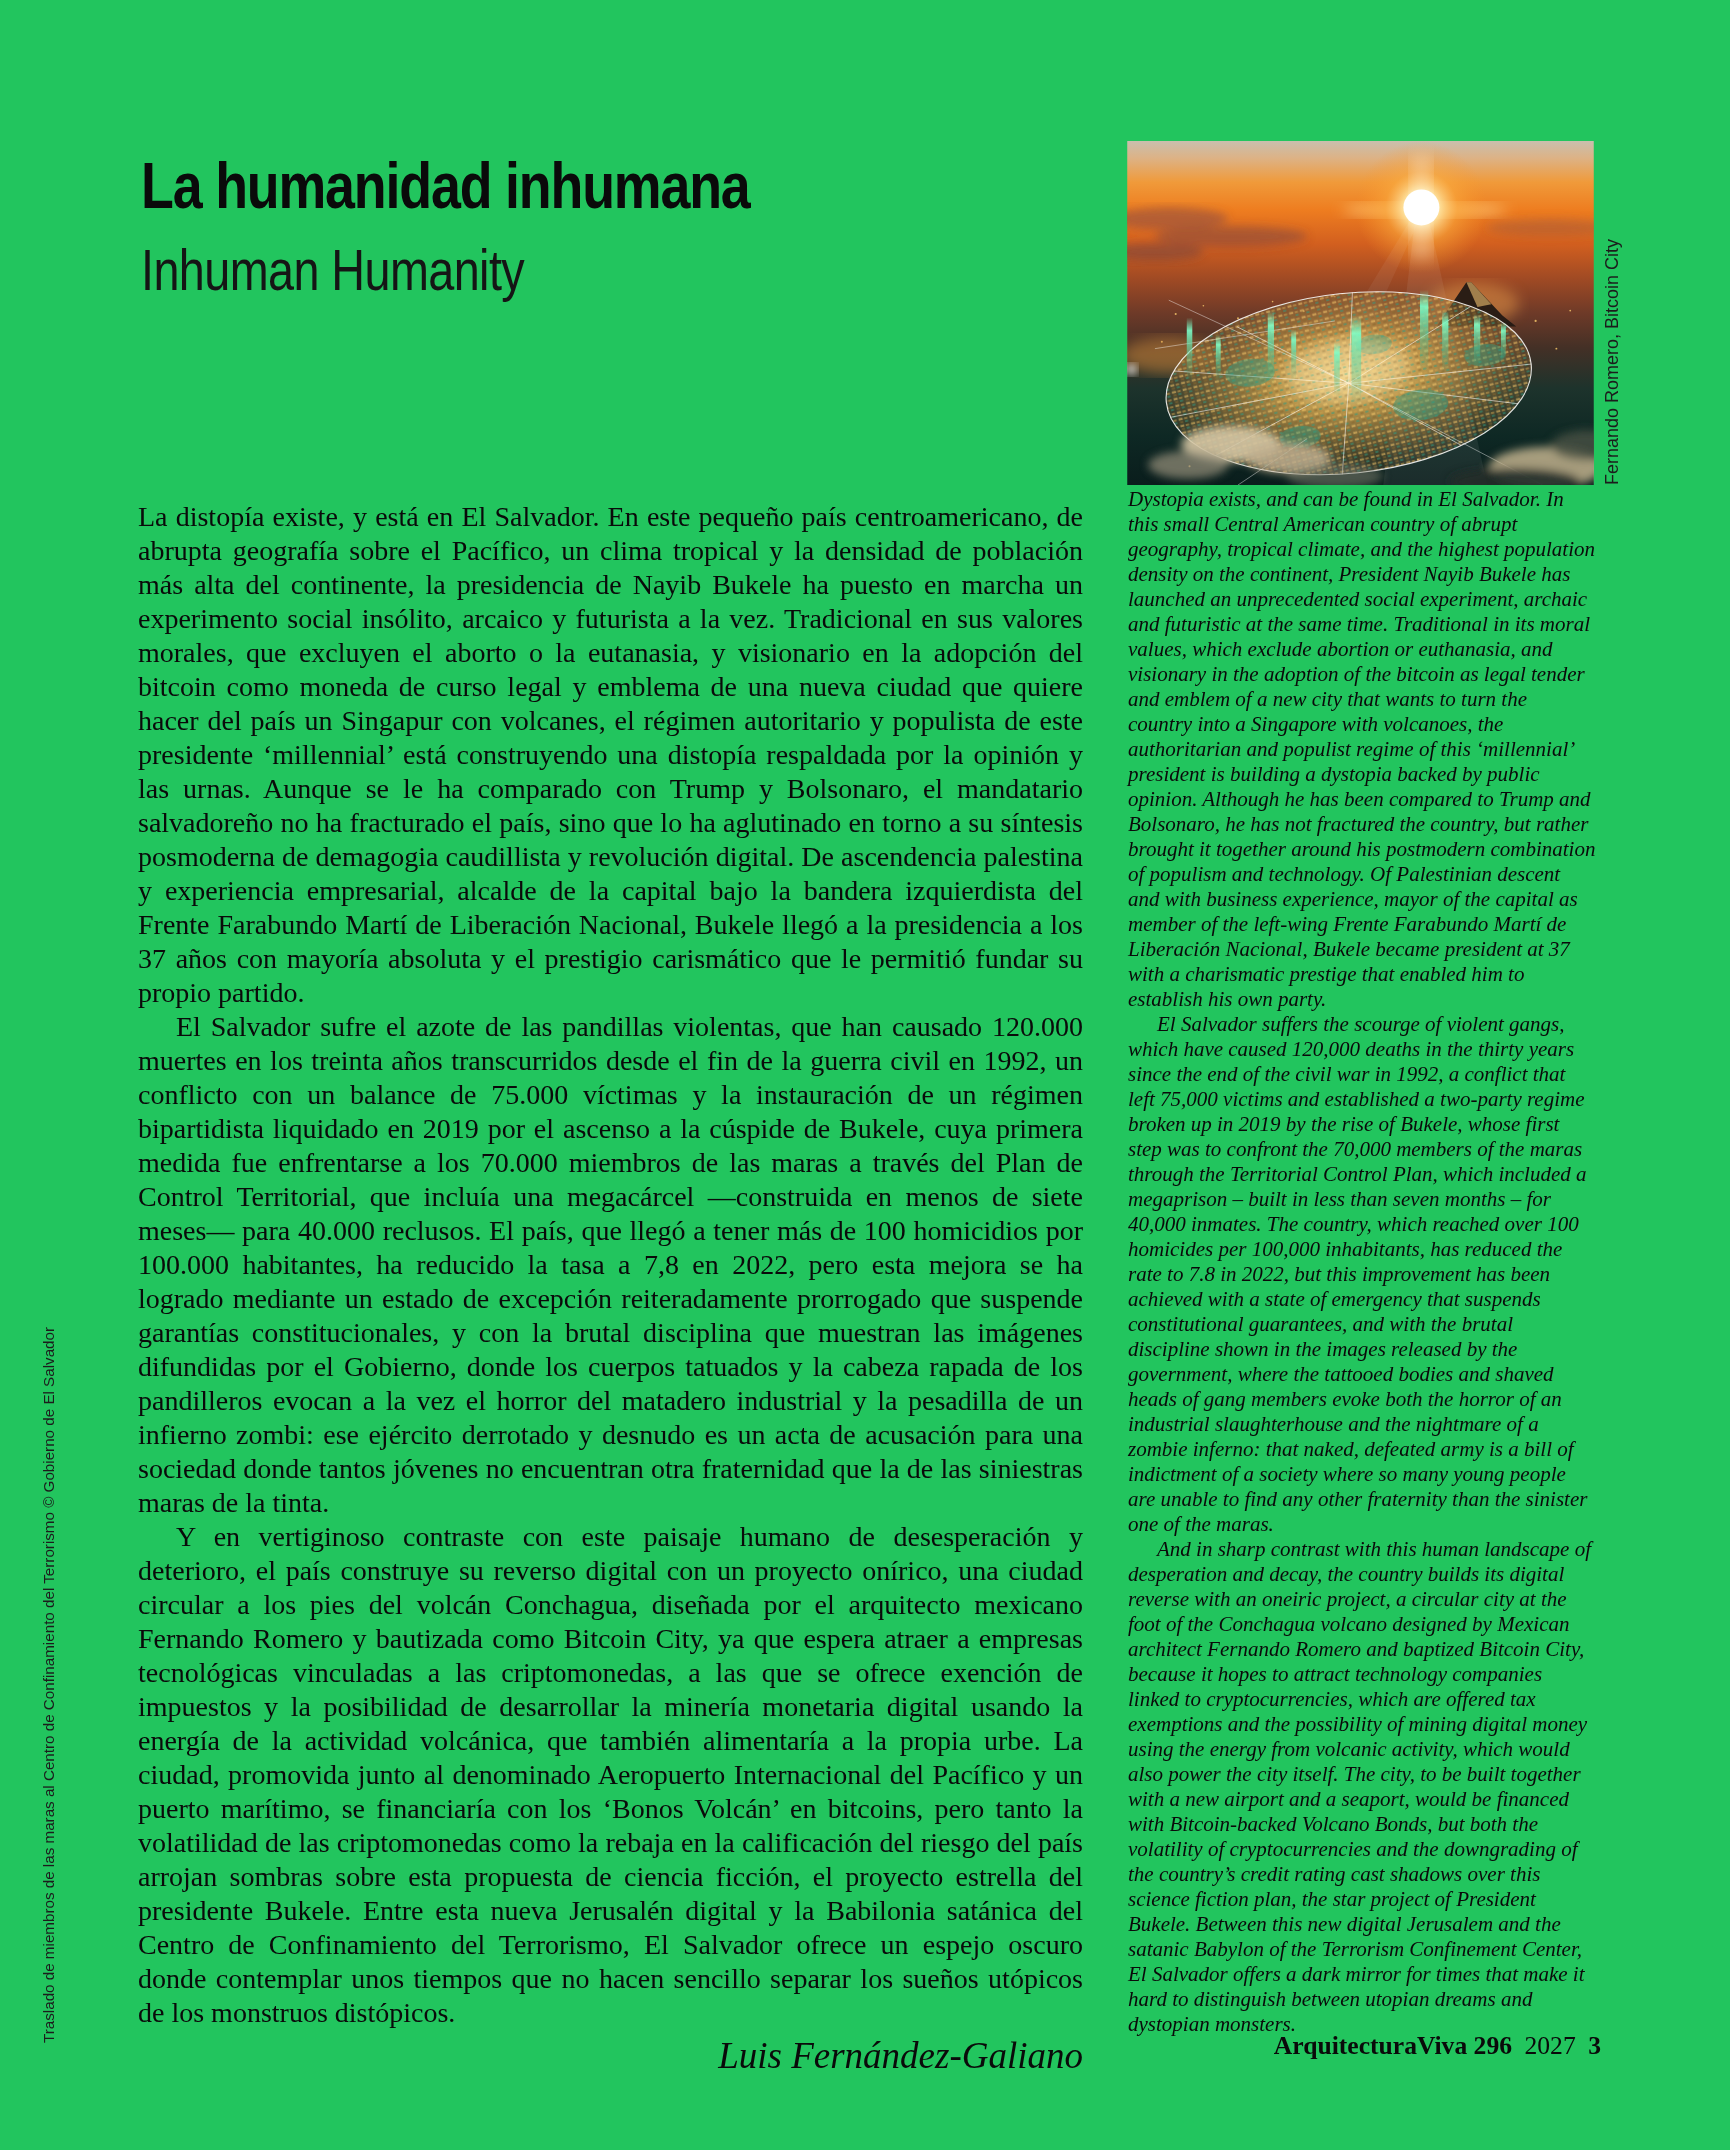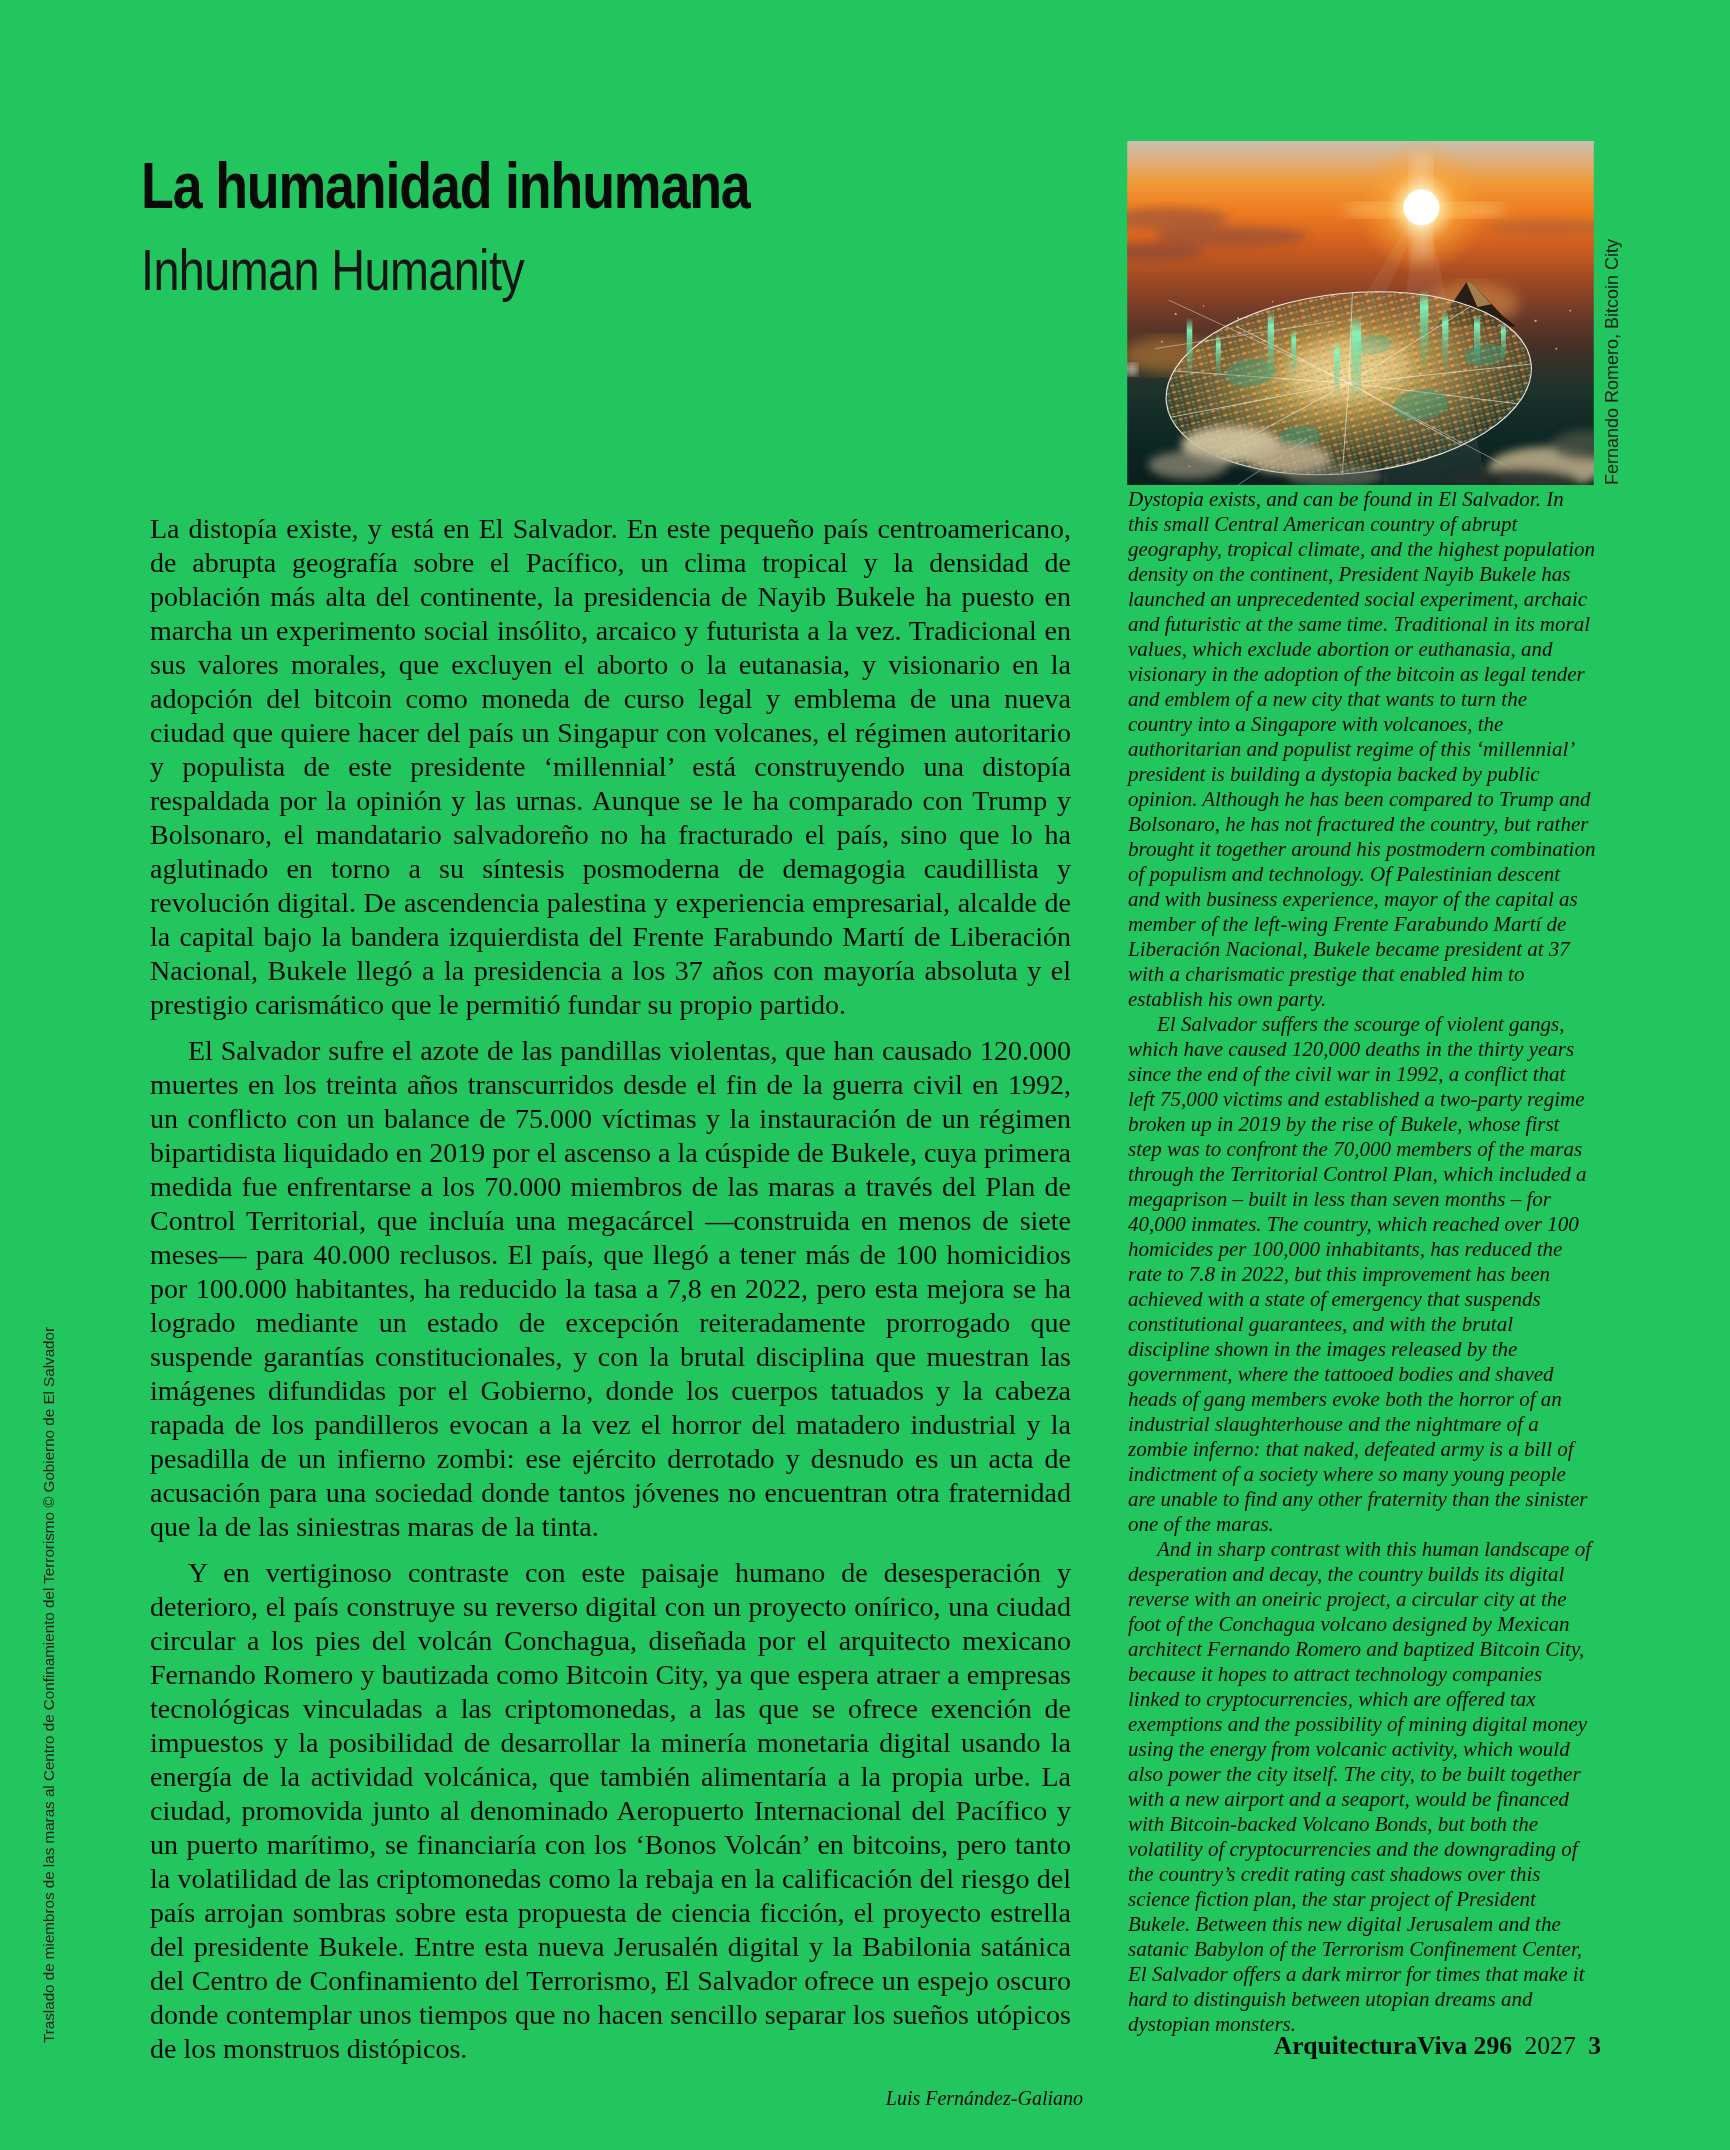--- a/index.html
+++ b/index.html
@@ -19,24 +19,24 @@
     font-family:"Liberation Sans", sans-serif; font-weight:normal;
     font-size:57px; line-height:1; letter-spacing:-0.7px;
     transform:scaleX(0.82); transform-origin:0 0; white-space:nowrap;
     color:#151515;
   }
   .col-es{
     position:absolute; left:138px; top:500px; width:945px;
     font-size:28px; line-height:34px; text-align:justify;
     hyphens:none;
   }
-  .col-es p{margin:12px;}
+  .col-es p{margin:0;}
   .col-es p.ind{text-indent:38px;}
   .author{
-    margin-top:15px; text-align:right; font-style:italic; font-size:20px;
+    margin-top:9px; text-align:right; font-style:italic; font-size:37px;
   }
   .col-en{
     position:absolute; left:1128px; top:487px; width:468px;
     font-size:21px; line-height:25px; font-style:italic; text-align:left;
   }
   .col-en p{margin:0;}
   .col-en p.ind{text-indent:29px;}
   .photo{
     position:absolute; left:1127px; top:141px; width:467px; height:344px;
     display:block;

